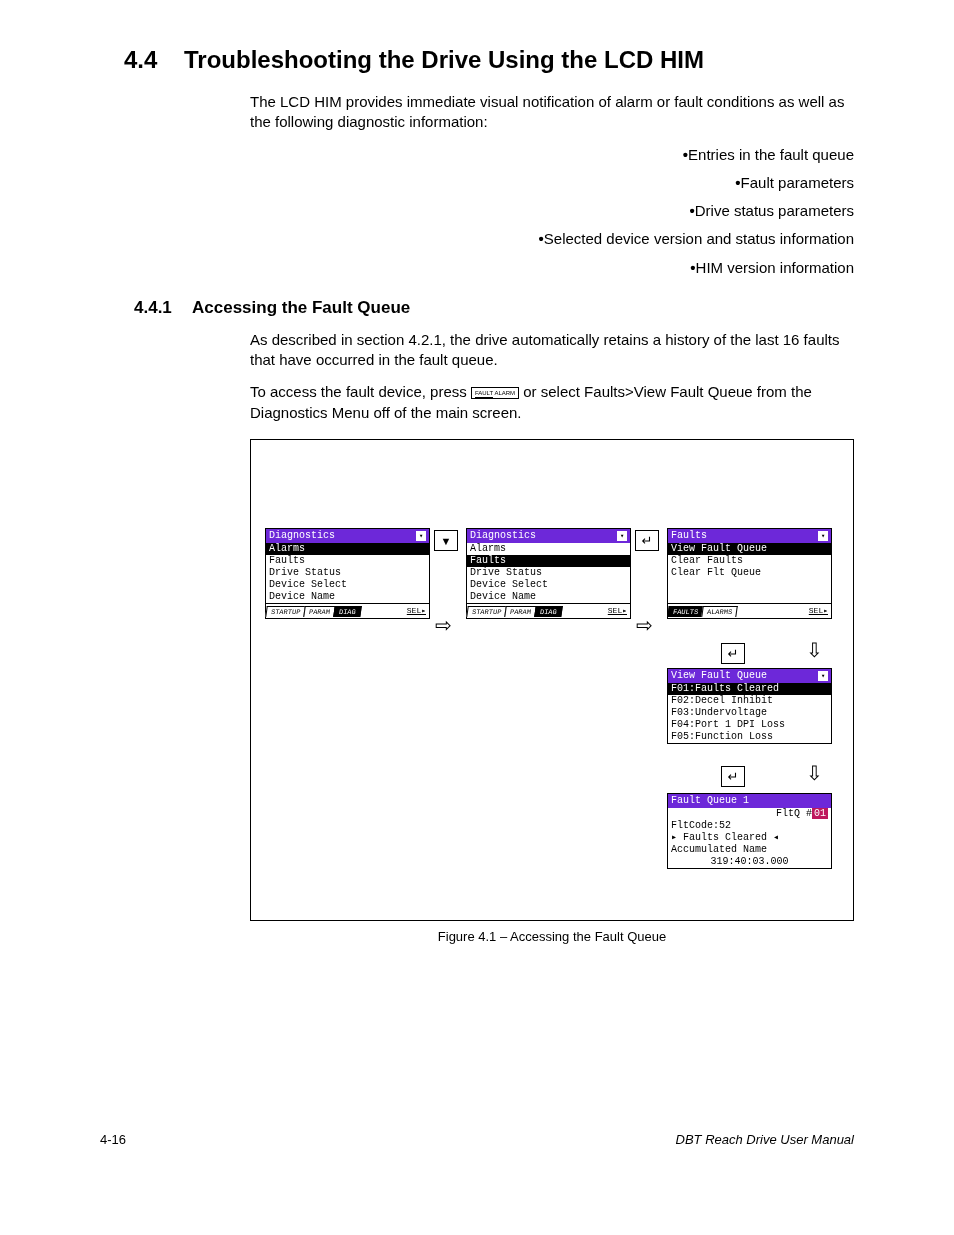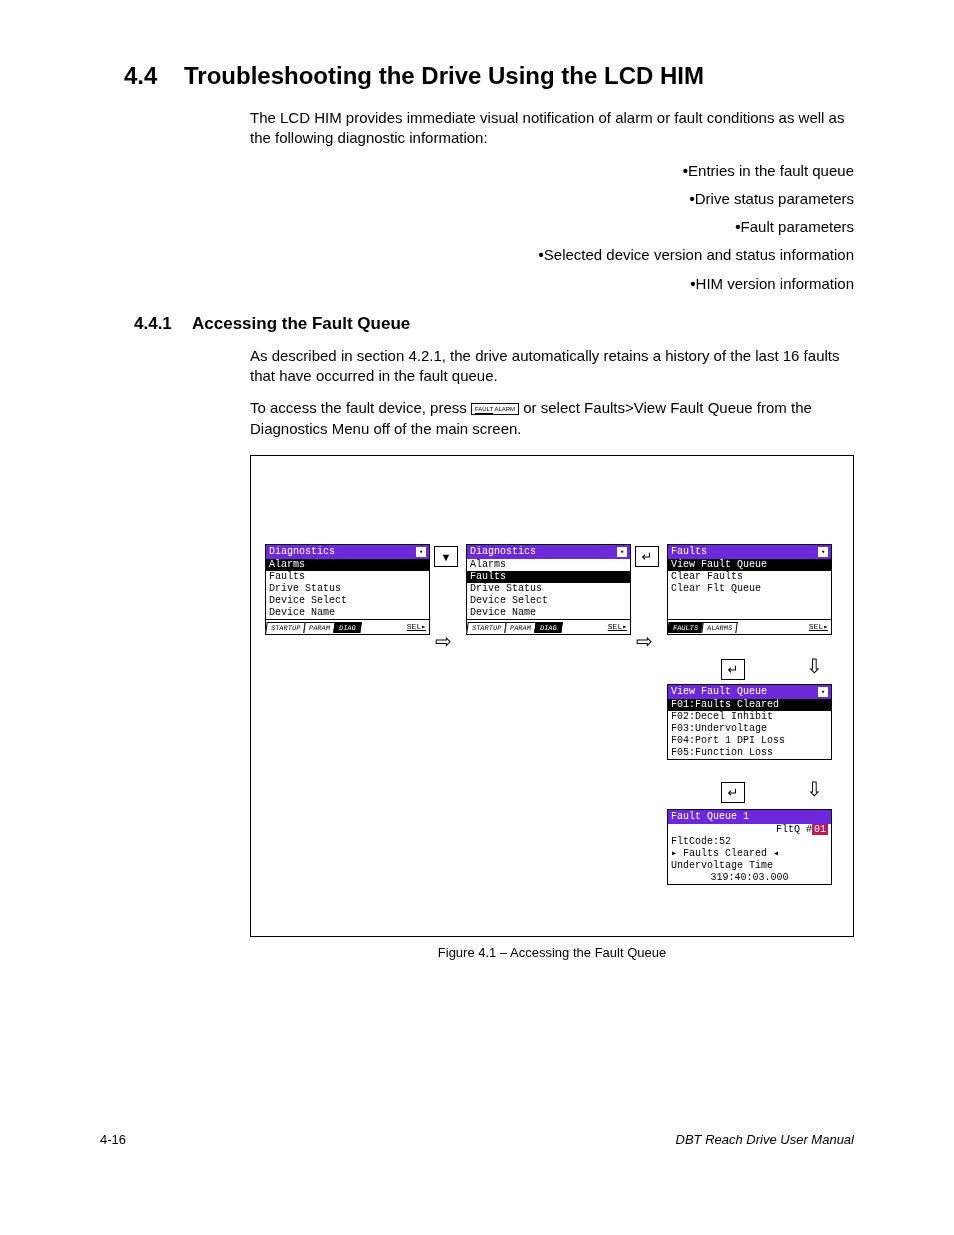--- a/index.html
+++ b/index.html
@@ -5,21 +5,21 @@
   body {
     margin: 0;
     font-family: Arial, Helvetica, sans-serif;
     background: #fff;
     width: 954px;
     height: 1235px;
     position: relative;
     box-sizing: border-box;
   }
   .page {
-    padding: 62px 100px 0 100px;
+    padding: 46px 100px 0 100px;
   }
   .section-heading {
     font-size: 24px;
     font-weight: bold;
     margin: 0 0 18px 84px;
   }
   .section-num {
     display: inline-block;
     width: 60px;
     margin-left: -60px;
@@ -160,22 +160,22 @@
 
 <div class="page">
   <h1 class="section-heading">
     <span class="section-num">4.4</span><span>Troubleshooting the Drive Using the LCD HIM</span>
   </h1>
 
   <p class="body-text">The LCD HIM provides immediate visual notification of alarm or fault conditions as well as the following diagnostic information:</p>
 
   <ul class="bullets">
     <li>Entries in the fault queue</li>
+    <li>Fault parameters</li>
     <li>Drive status parameters</li>
-    <li>Fault parameters</li>
     <li>Selected device version and status information</li>
     <li>HIM version information</li>
   </ul>
 
   <h2 class="subsection-heading">
     <span class="subsection-num">4.4.1</span><span>Accessing the Fault Queue</span>
   </h2>
 
   <p class="body-text">As described in section 4.2.1, the drive automatically retains a history of the last 16 faults that have occurred in the fault queue.</p>
 
@@ -271,21 +271,21 @@
       </div>
     <div class="flow-arrow down" style="left:555px; top:321px;"></div>
 
     <div class="lcd" style="left:416px; top:353px;">
       <div class="hdr">
           <span>Fault Queue 1</span>
         </div>
       <div class="row" style="text-align:right;"><span>FltQ #</span><span style="background:#be185d;color:#fff;padding:0 2px;">01</span></div>
       <div class="row">FltCode:52</div>
       <div class="row">▸ <span>Faults Cleared</span> ◂</div>
-      <div class="row">Undervoltage Time</div>
+      <div class="row">Accumulated Name</div>
       <div class="row" style="text-align:center;">319:40:03.000</div>
     </div>
 
   </div>
 
   <div class="figure-caption">Figure 4.1 – Accessing the Fault Queue</div>
 </div>
 
 <div class="footer">
   <span>4-16</span>

